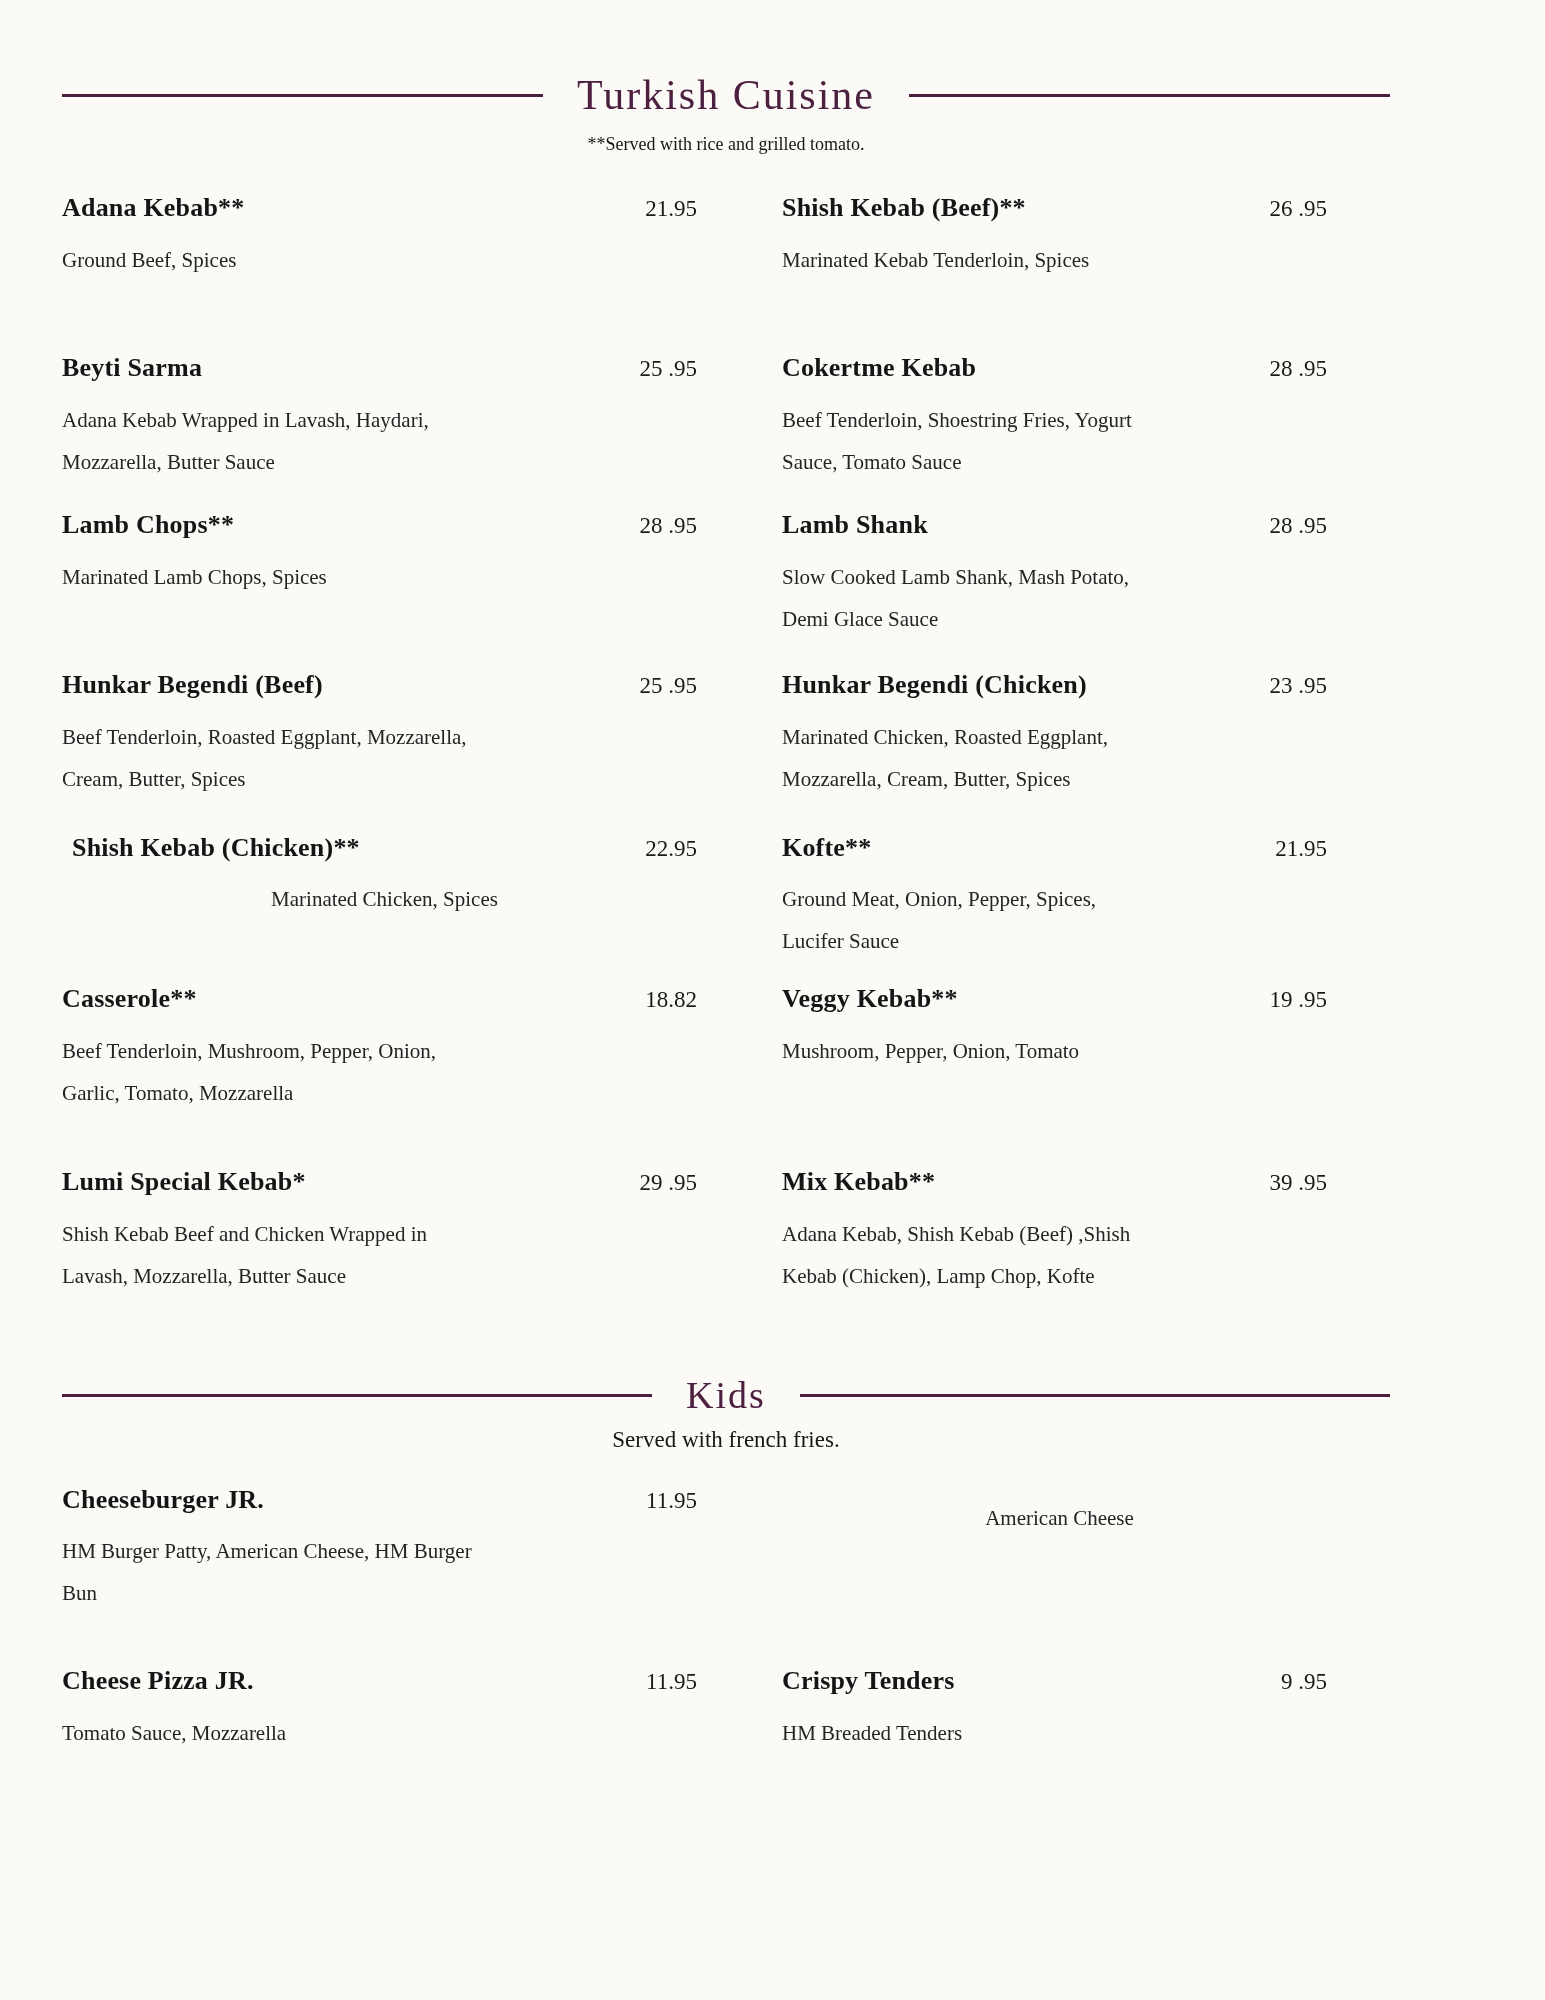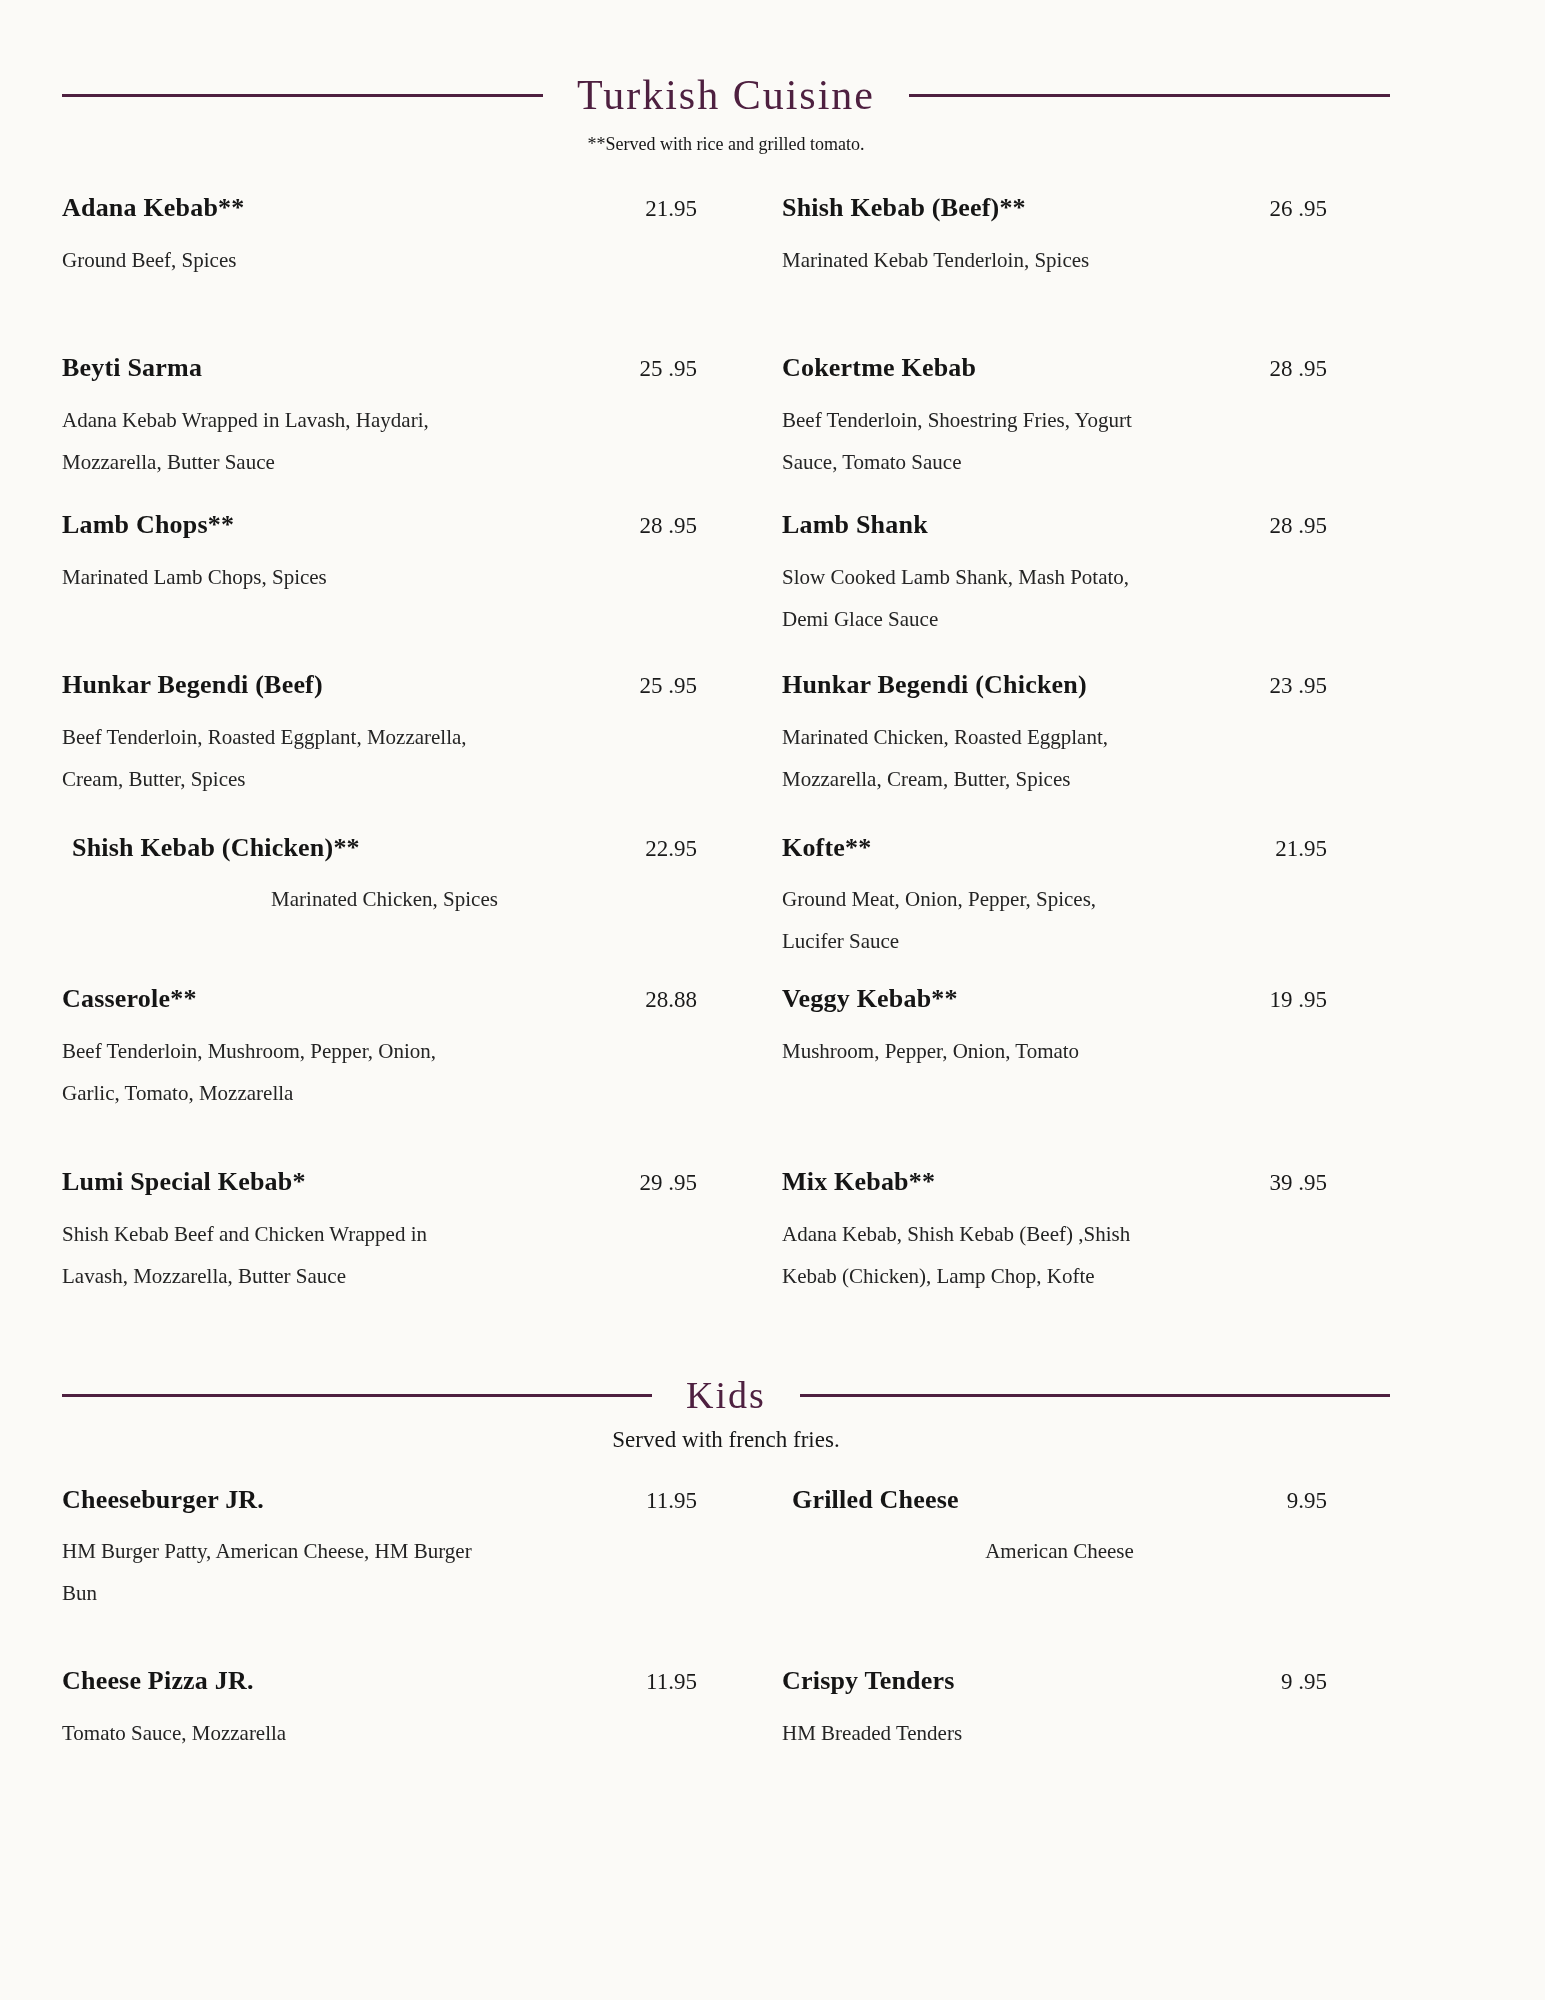--- a/index.html
+++ b/index.html
@@ -193,21 +193,21 @@
         </div>
         <p class="item-desc">Ground Meat, Onion, Pepper, Spices,
 Lucifer Sauce</p>
       </div>
     </div>
 
     <div class="menu-row mb-51">
       <div class="item">
         <div class="item-head">
           <h3 class="item-name">Casserole**</h3>
-          <span class="item-price">28.88</span>
+          <span class="item-price">18.82</span>
         </div>
         <p class="item-desc">Beef Tenderloin, Mushroom, Pepper, Onion,
 Garlic, Tomato, Mozzarella</p>
       </div>
       <div class="item">
         <div class="item-head">
           <h3 class="item-name">Veggy Kebab**</h3>
           <span class="item-price">19 .95</span>
         </div>
         <p class="item-desc">Mushroom, Pepper, Onion, Tomato</p>
@@ -249,24 +249,20 @@
     <div class="menu-row mb-50">
       <div class="item">
         <div class="item-head">
           <h3 class="item-name">Cheeseburger JR.</h3>
           <span class="item-price">11.95</span>
         </div>
         <p class="item-desc">HM Burger Patty, American Cheese, HM Burger
 Bun</p>
       </div>
       <div class="item indent">
-        <div class="item-head">
-          <h3 class="item-name">Grilled Cheese</h3>
-          <span class="item-price">9.95</span>
-        </div>
         <p class="item-desc">American Cheese</p>
       </div>
     </div>
 
     <div class="menu-row">
       <div class="item">
         <div class="item-head">
           <h3 class="item-name">Cheese Pizza JR.</h3>
           <span class="item-price">11.95</span>
         </div>

